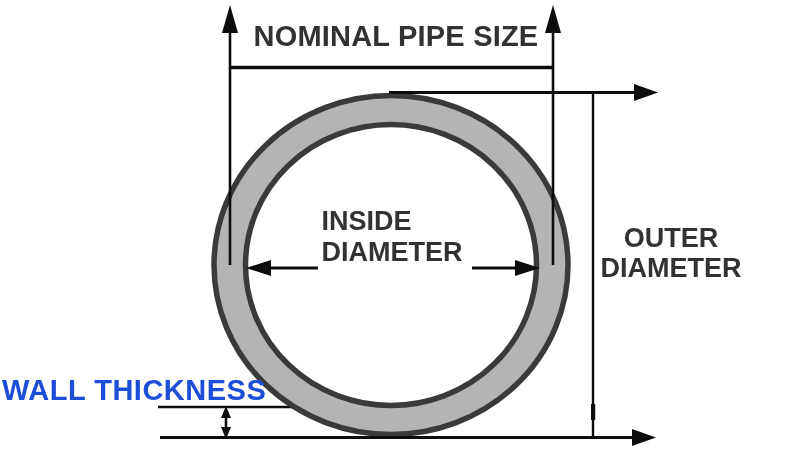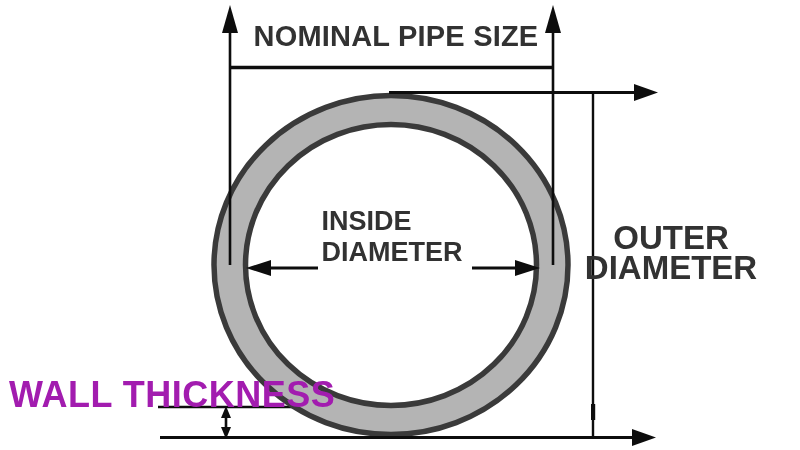--- a/index.html
+++ b/index.html
@@ -39,29 +39,29 @@
     top: 206px;
     transform: translateX(-50%);
     font-size: 27px;
     line-height: 31px;
   }
   .lbl-outer {
     left: 671px;
     top: 223px;
     transform: translateX(-50%);
     text-align: center;
-    font-size: 33px;
+    font-size: 27px;
     line-height: 30px;
   }
   .lbl-wall {
-    left: 9px;
+    left: 2px;
     top: 374px;
-    font-size: 36px;
+    font-size: 29px;
     letter-spacing: 0.5px;
-    color: #a21caf;
+    color: #1d4ed8;
   }
 </style>
 </head>
 <body>
 
 <div class="canvas">
 
   <svg class="diagram-svg" width="800" height="450" viewBox="0 0 800 450">
 
     <line x1="158" y1="407" x2="391" y2="407" stroke="#0d0d0d" stroke-width="2.6"></line>

